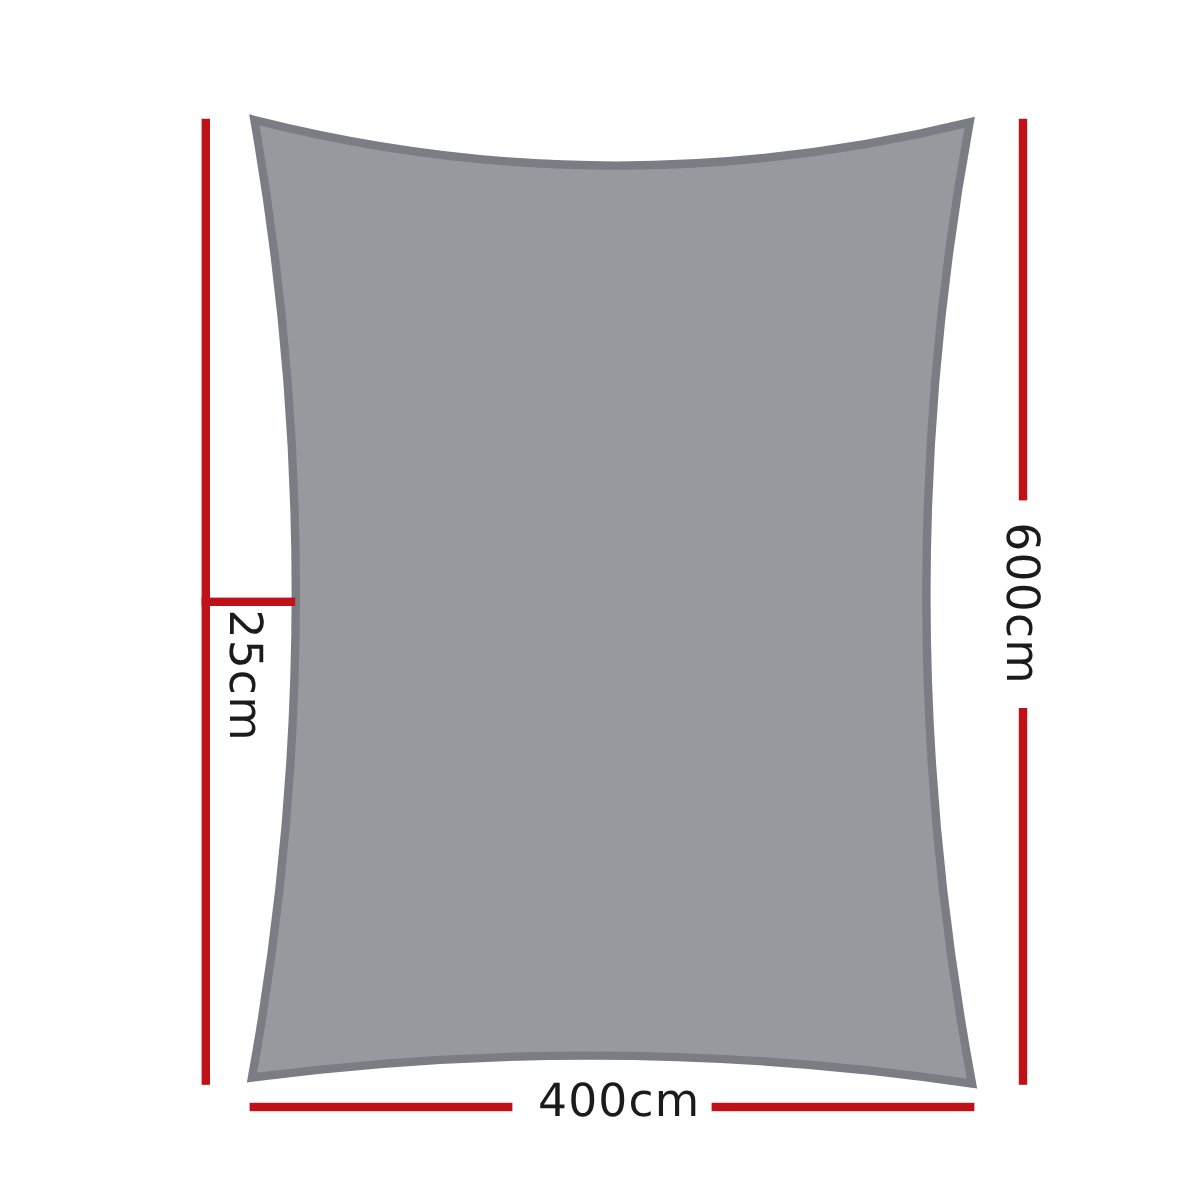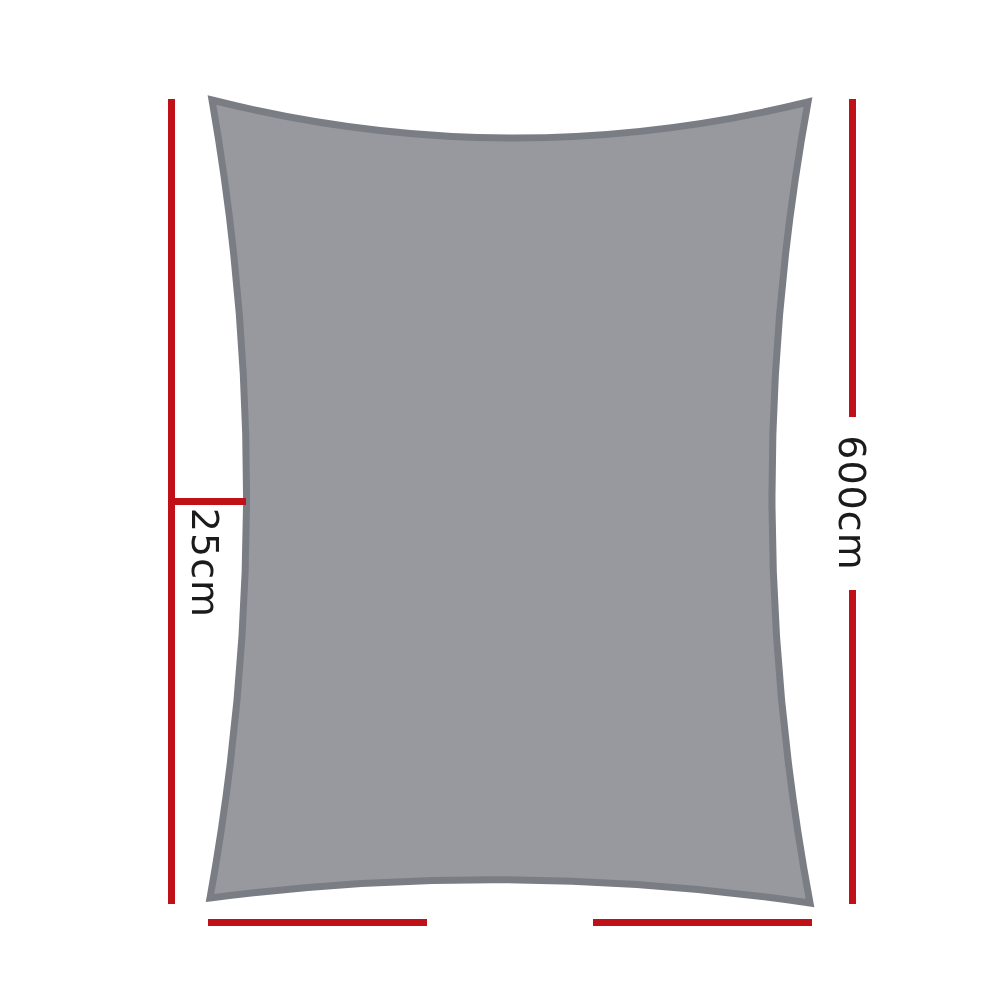--- a/index.html
+++ b/index.html
@@ -79,14 +79,15 @@
   <div class="dim-line line-right-top"></div>
   <div class="dim-line line-right-bot"></div>
 
   <div class="dim-line line-bottom-l"></div>
   <div class="dim-line line-bottom-r"></div>
 
   <div class="dim-label rot90 label-height">600cm</div>
 
   <div class="dim-label rot90 label-depth">25cm</div>
 
+  <div class="dim-label label-width">400cm</div>
 
 </div>
 
 </body></html>

